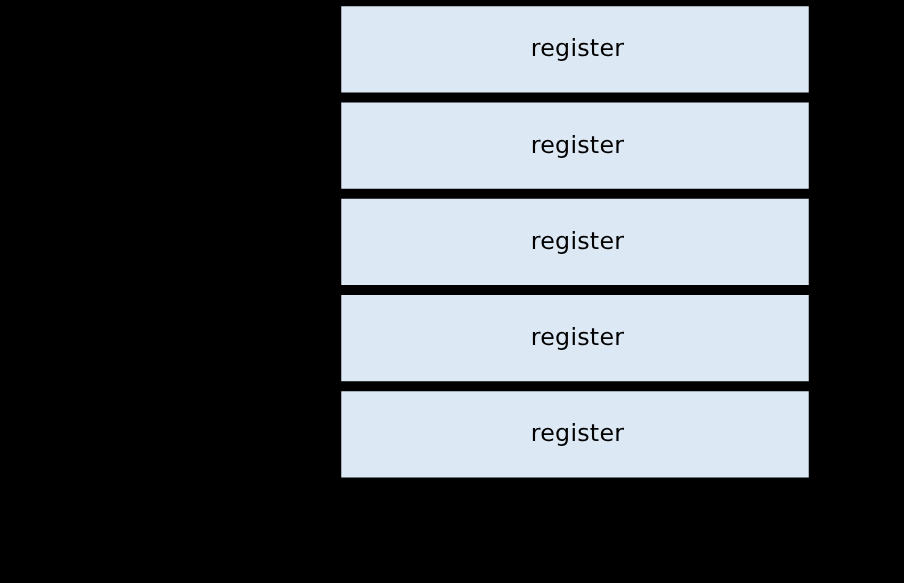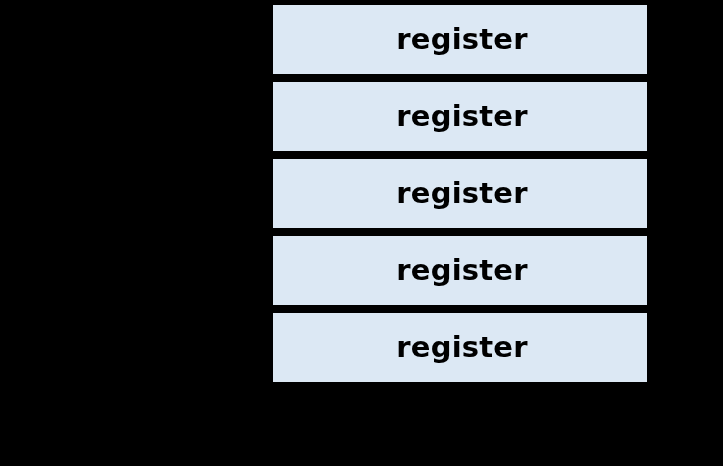--- a/index.html
+++ b/index.html
@@ -33,22 +33,22 @@
     width: 374px;
     height: 69px;
     background: #dce8f4;
     display: flex;
     align-items: center;
     justify-content: center;
     box-sizing: border-box;
   }
   .register-label {
     font-family: "DejaVu Sans", sans-serif;
-    font-size: 29px;
-    font-weight: bold;
+    font-size: 19px;
+    font-weight: normal;
     color: #000000;
     letter-spacing: 0.2px;
     line-height: 1;
     user-select: none;
     padding-left: 4px;
   }
 </style>
 </head>
 <body>
 

